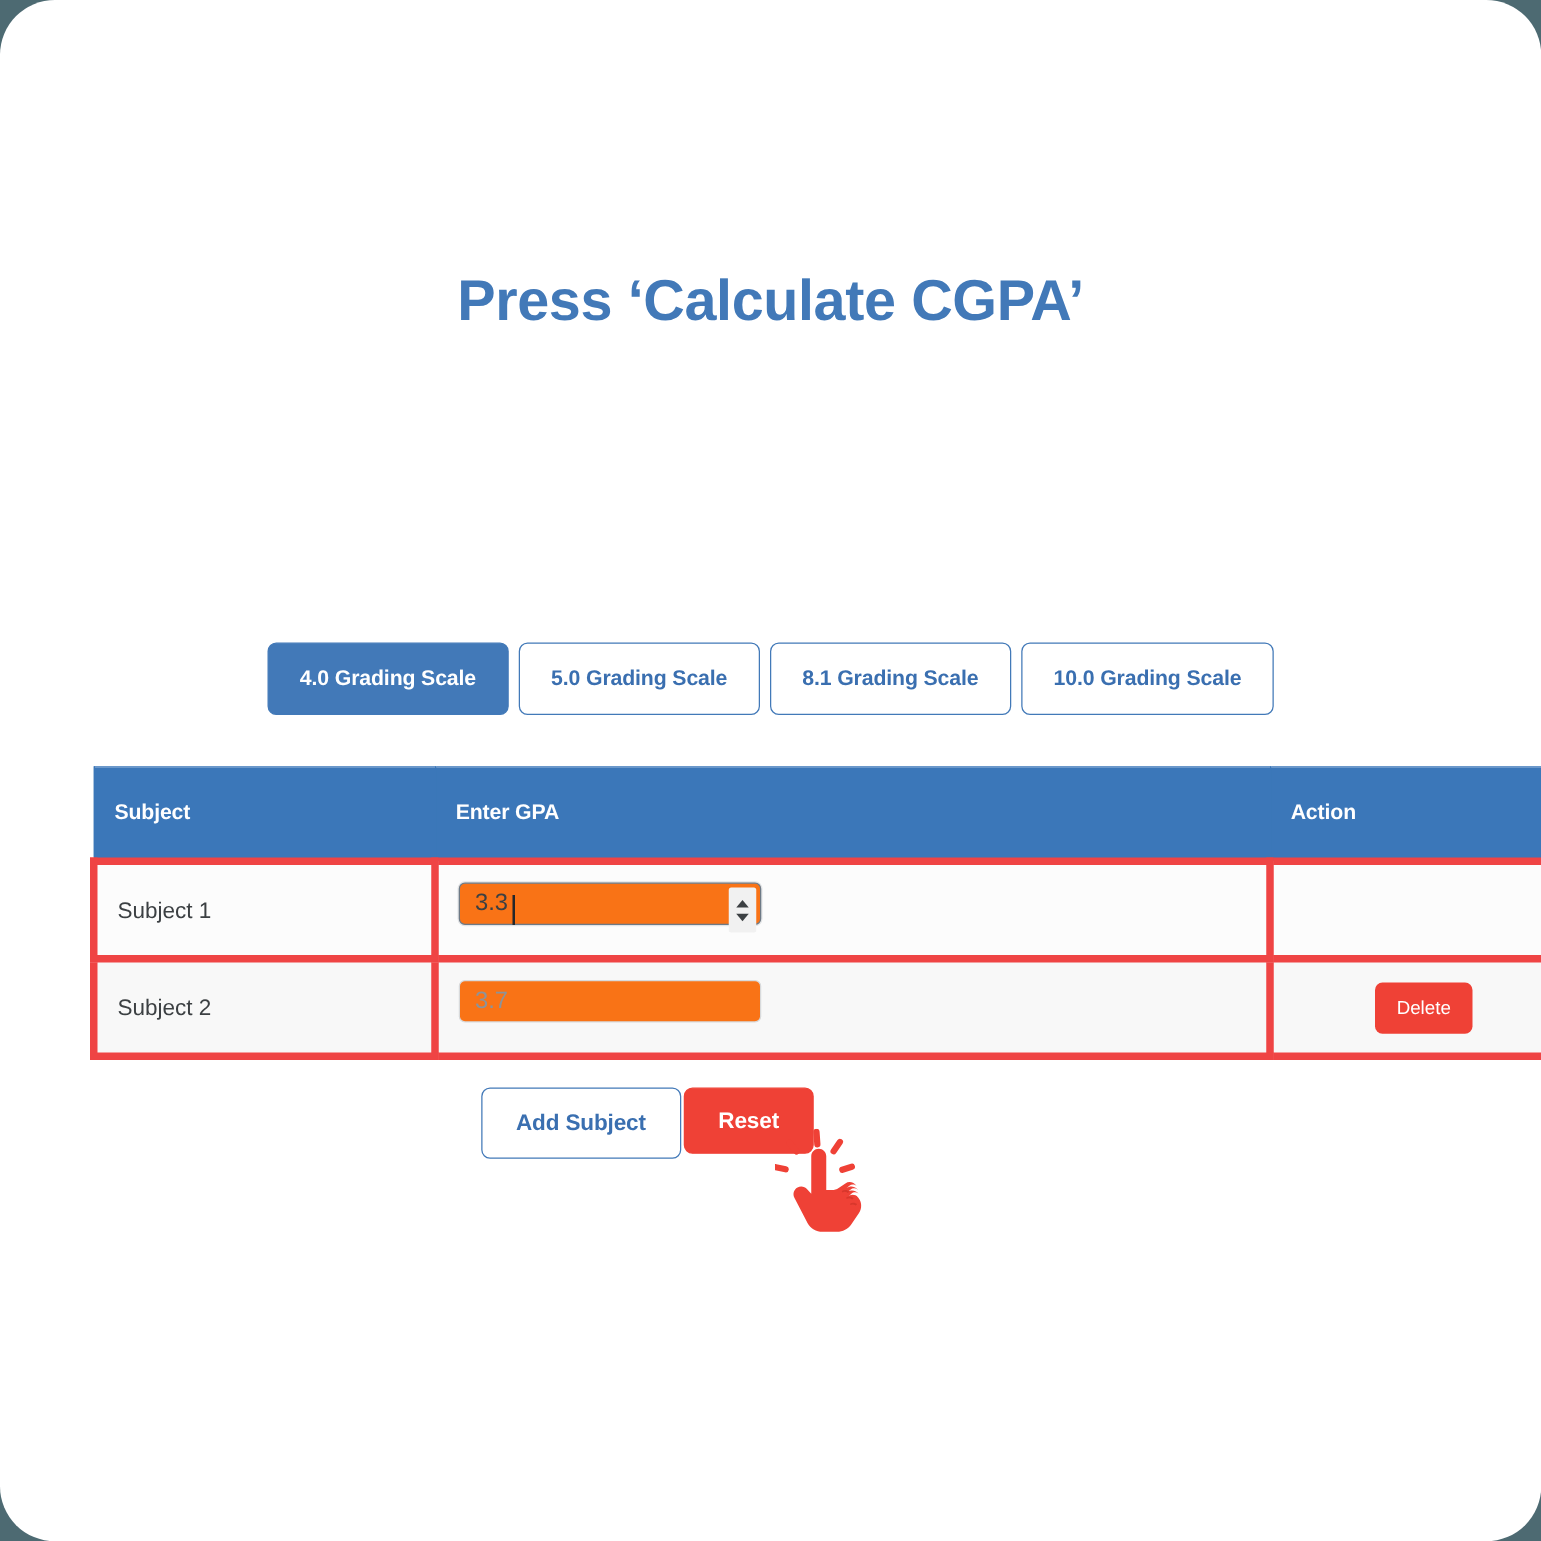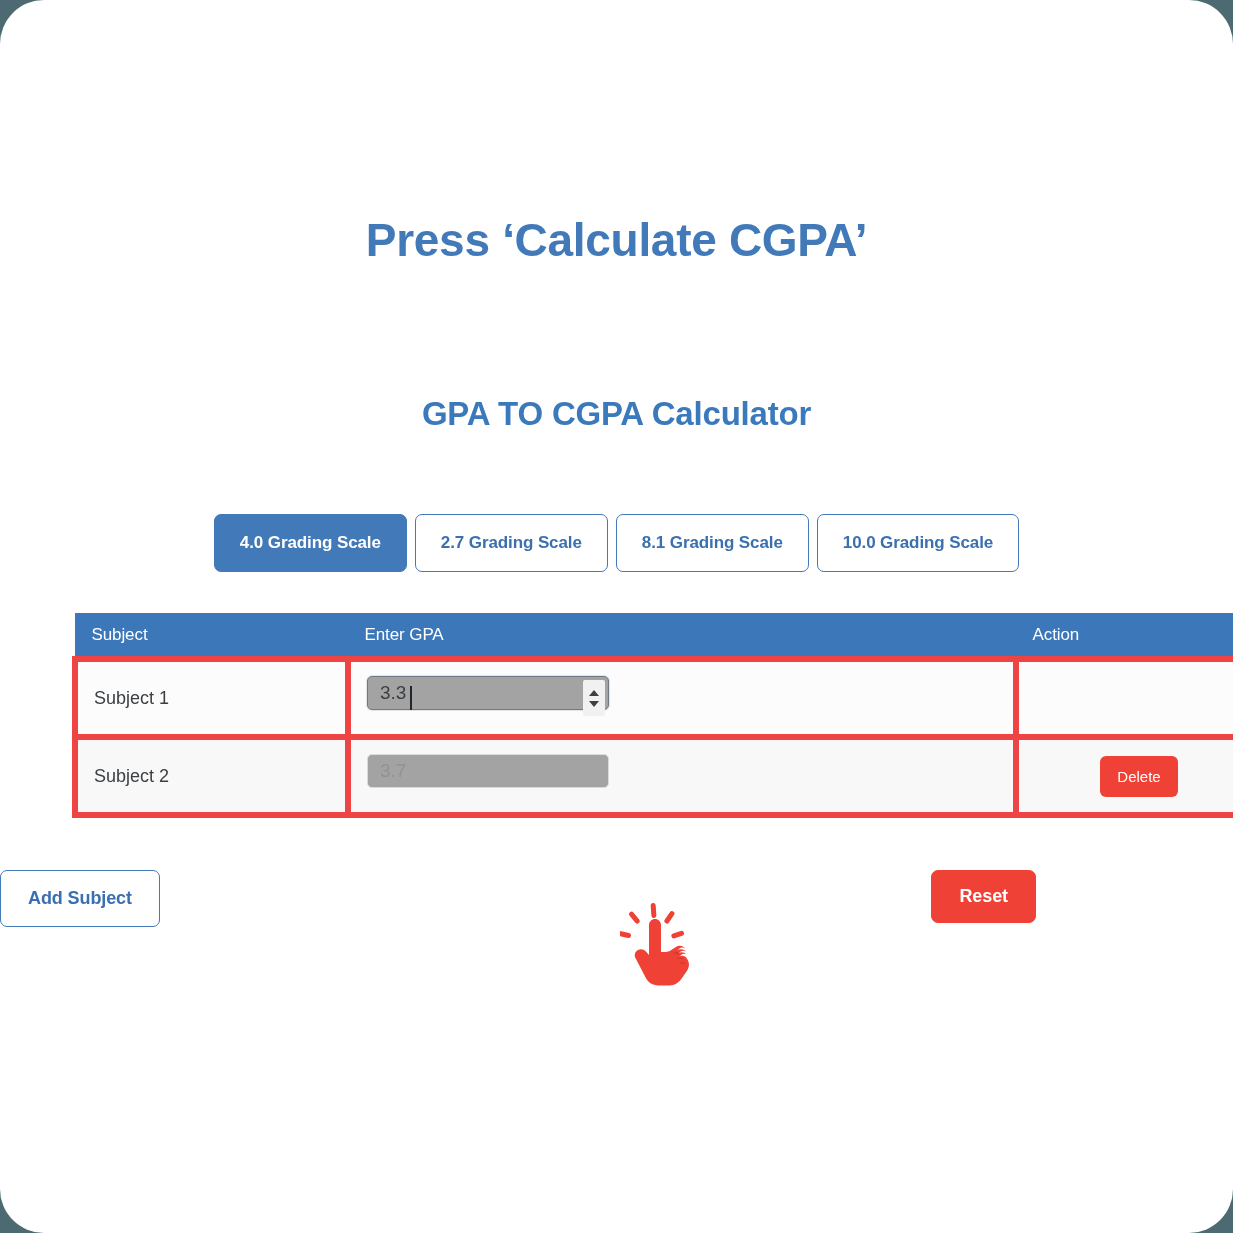--- a/index.html
+++ b/index.html
@@ -104,23 +104,23 @@
     left: 72px;
     top: 613px;
     width: 1088px;
     border-collapse: collapse;
     table-layout: fixed;
   }
   #gpa-table th {
     background: #3b77b9;
     color: #ffffff;
     font-size: 17px;
-    font-weight: 400;
+    font-weight: 700;
     text-align: left;
-    padding: 11px 16px;
+    padding: 26px 16px;
     border: 1px solid #3b77b9;
     letter-spacing: -0.1px;
   }
   #gpa-table td {
     border: 6px solid #ef4444;
     padding: 14px 16px;
     font-size: 18px;
     color: #3c4043;
     vertical-align: middle;
     height: 40px;
@@ -138,21 +138,21 @@
     height: 44px;
   }
   .gpa-input {
     width: 242px;
     height: 28px;
     box-sizing: border-box;
     padding: 16px 12px;
     font-size: 19px;
     font-family: "Liberation Sans", sans-serif;
     color: #3c4043;
-    background: #a3a3a3;
+    background: #f97316;
     border: 1px solid #d8dadc;
     border-radius: 5px;
     outline: none;
   }
   .gpa-input.focused {
     border: 1.6px solid #6e7a86;
     box-shadow: 0 0 0 1px rgba(110,122,134,.18);
   }
   .gpa-input::placeholder { color: #8d9399; }
   
@@ -204,21 +204,21 @@
     cursor: pointer;
   }
 
   
   #action-buttons {
     position: absolute;
     left: 0;
     top: 870px;
     width: 1036px;
     display: flex;
-    justify-content: space-between;
+    justify-content: center;
     align-items: flex-start;
     gap: 2px;
   }
   .action-btn {
     height: 57px;
     padding: 0 27px;
     border-radius: 7px;
     font-size: 18px;
     font-weight: 700;
     display: flex;
@@ -257,26 +257,25 @@
     pointer-events: none;
   }
 </style>
 </head>
 <body>
 
 <div id="app-card">
 
   <h1 id="page-title">Press ‘Calculate CGPA’</h1>
 
-  <h2 id="section-title">GPA TO CGPA Calculator</h2>
 
 
   <div id="scale-buttons">
     <button class="scale-btn active">4.0 Grading Scale</button>
-    <button class="scale-btn outline">2.7 Grading Scale</button>
+    <button class="scale-btn outline">5.0 Grading Scale</button>
     <button class="scale-btn outline">8.1 Grading Scale</button>
     <button class="scale-btn outline">10.0 Grading Scale</button>
   </div>
 
   <table id="gpa-table">
     <thead>
       <tr>
         <th class="col-subject">Subject</th>
         <th class="col-gpa">Enter GPA</th>
         <th class="col-action">Action</th>

